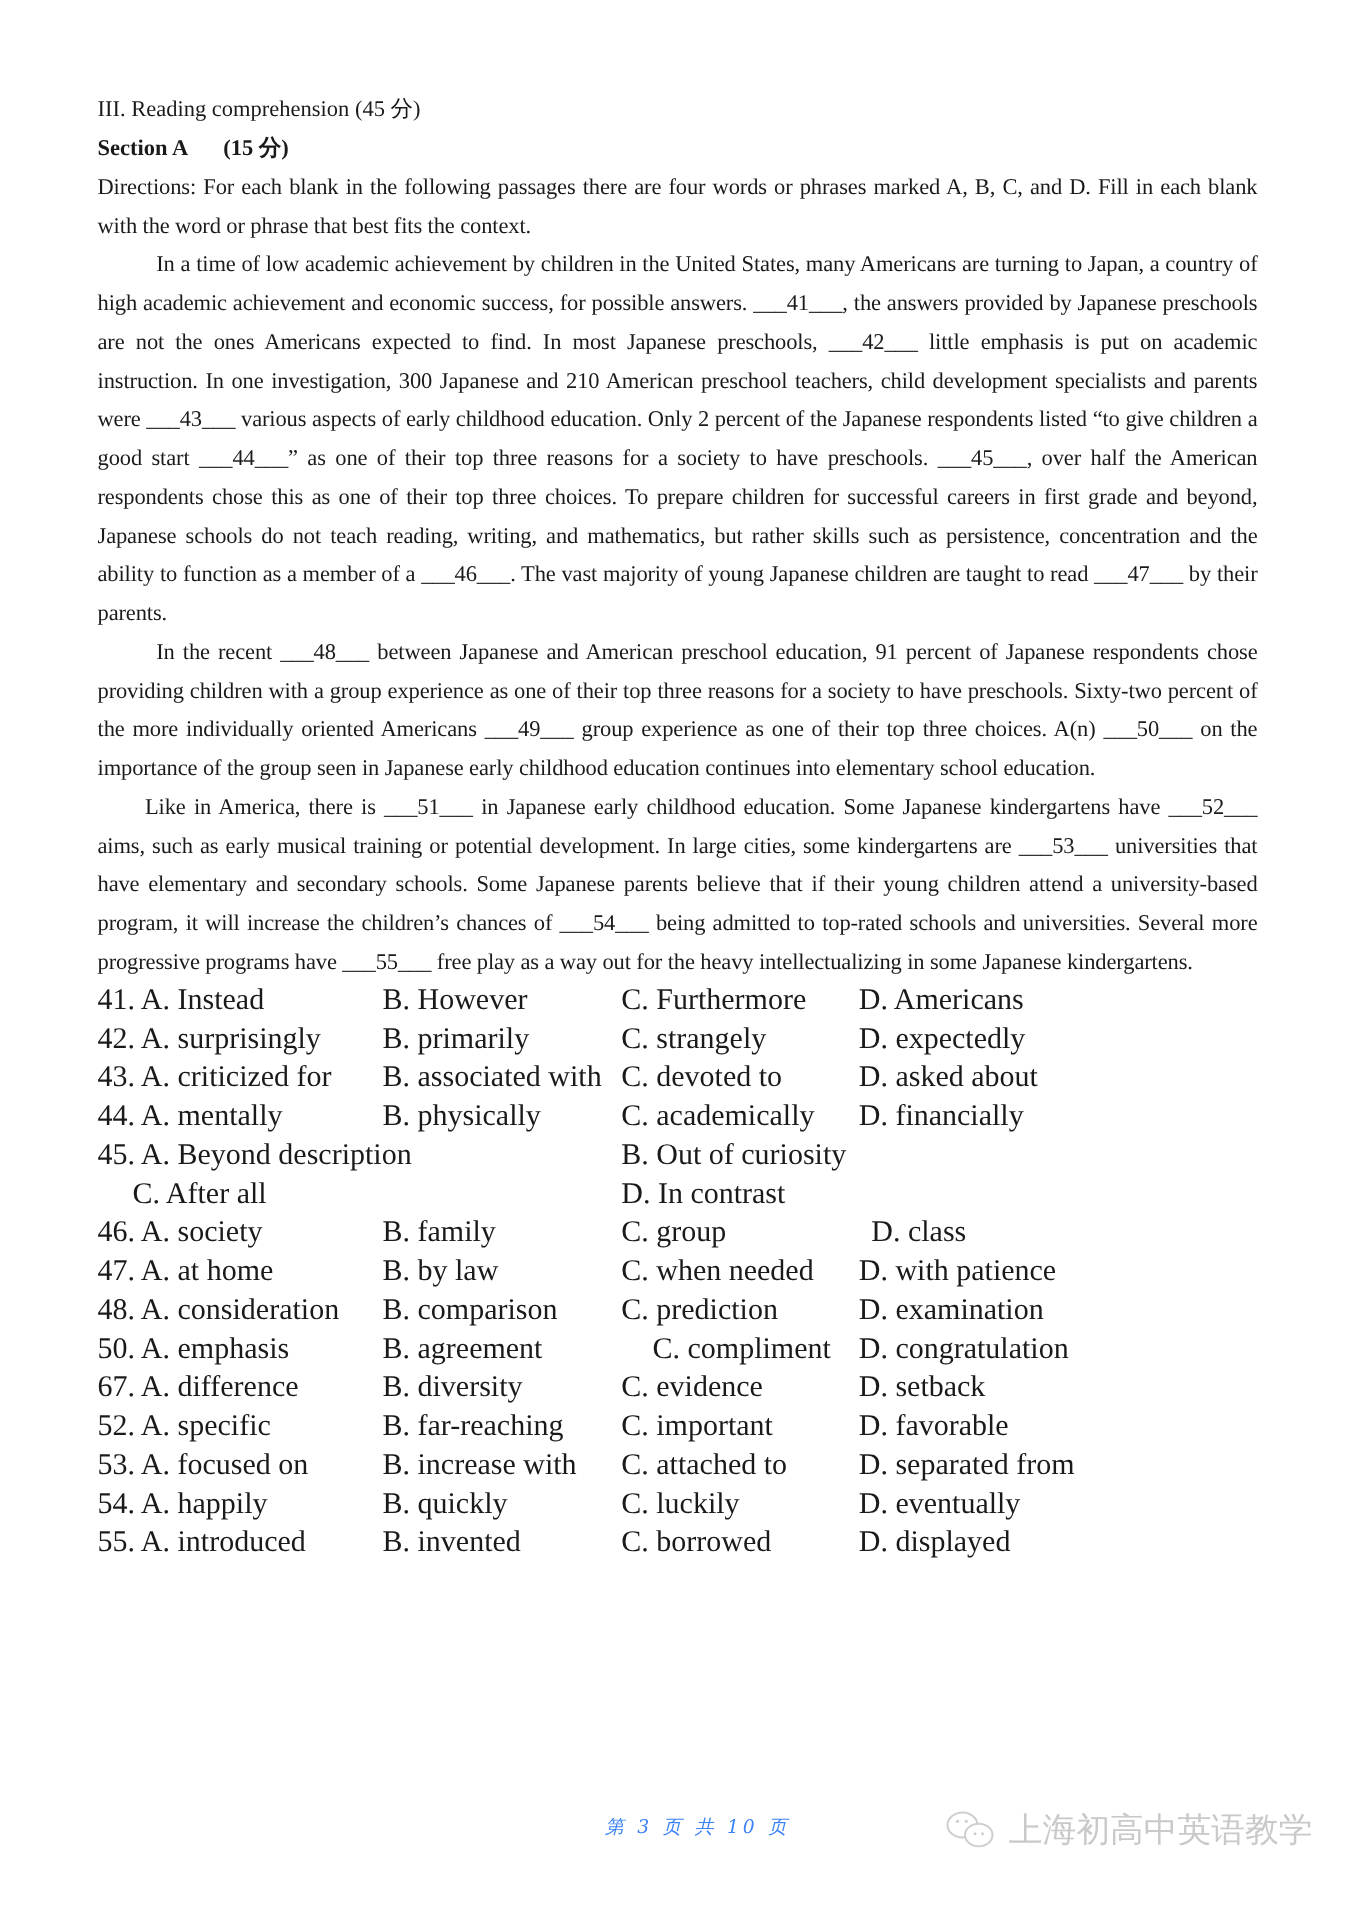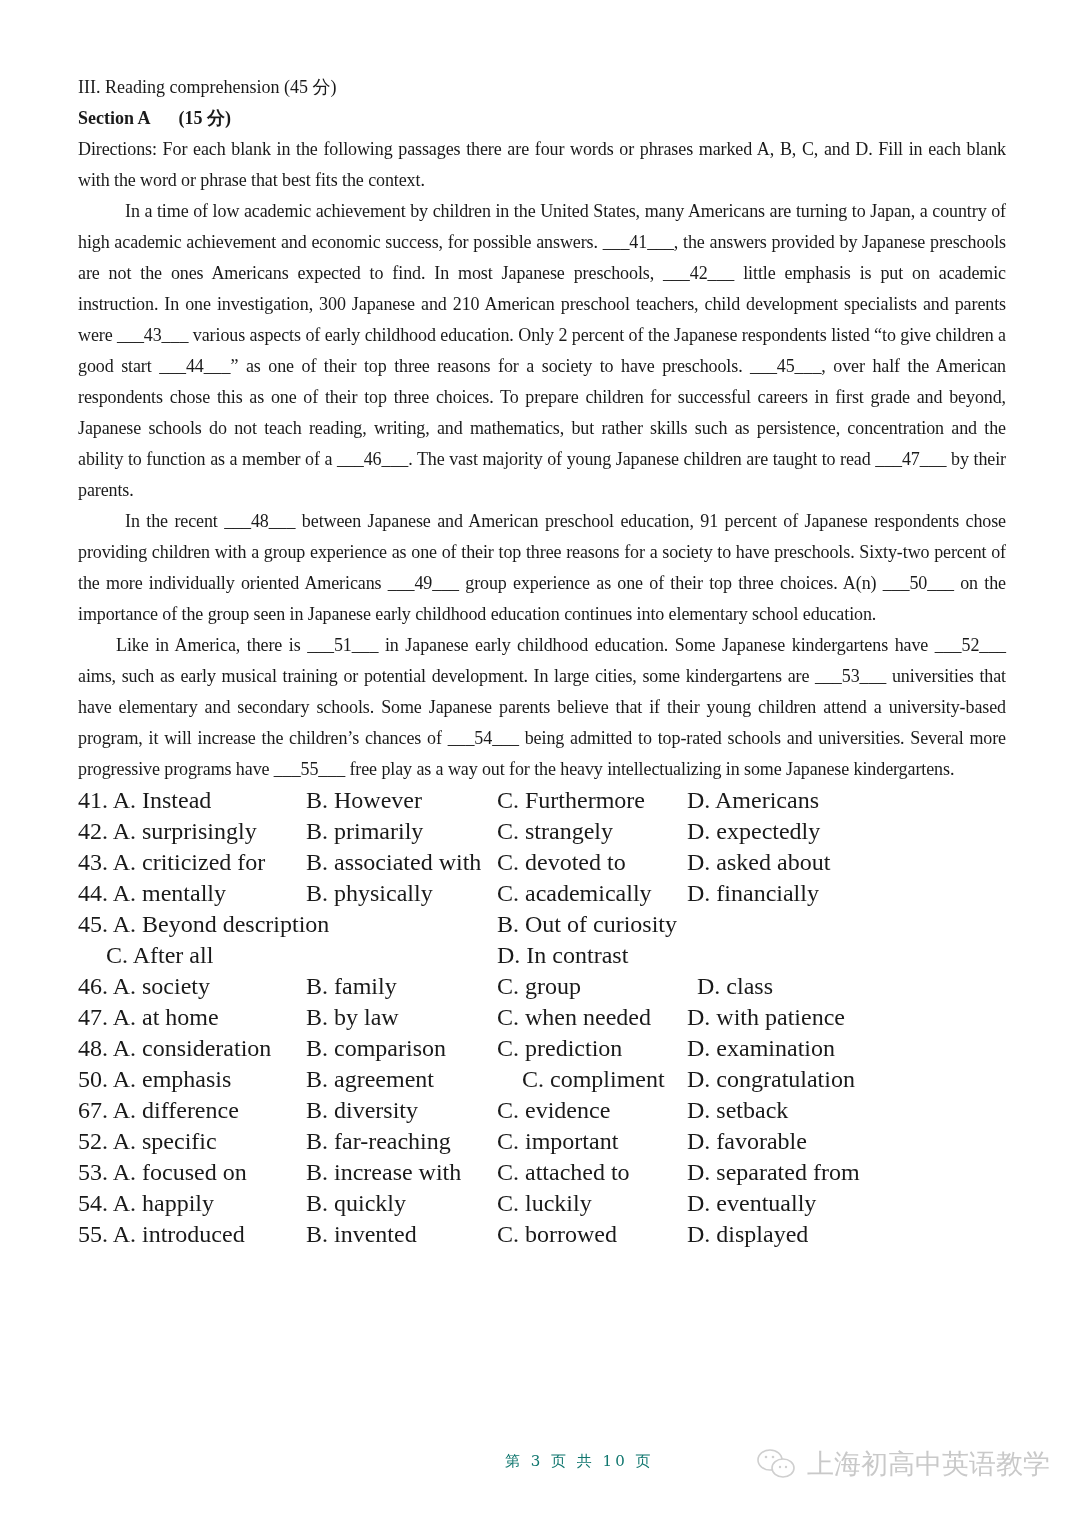--- a/index.html
+++ b/index.html
@@ -22,23 +22,24 @@
     .opt-row { position: relative; height: 31px; font-size: 24px; line-height: 31px; }
     .opt-row span { position: absolute; top: 0; white-space: nowrap; }
     .c0 { left: 0; }
     .c1 { left: 228px; }
     .c2 { left: 419px; }
     .c3 { left: 609px; }
     .c2b { left: 416px; margin-left: 28px; }
     .c3b { left: 619px; font-family: Liberation Serif, serif; }
     .sub-c0 { left: 28px; }
     .footer {
-      position: absolute; top: 1452px; left: 505px;
-      font-size: 15px; color: #0f766e; letter-spacing: 3px;
+      position: absolute; top: 1452px; left: 484px;
+      font-size: 15px; color: #3b82f6; letter-spacing: 3px;
       font-family: "DejaVu Serif", serif;
+      font-style: italic;
     }
     .watermark {
       position: absolute; top: 1446px; left: 755px;
       display: flex; align-items: center; gap: 8px;
       color: #c9c9c9; font-size: 27px; font-family: "DejaVu Sans", sans-serif;
     }
     .wm-icon { width: 44px; height: 34px; }
   </style>
 </head>
 <body>

